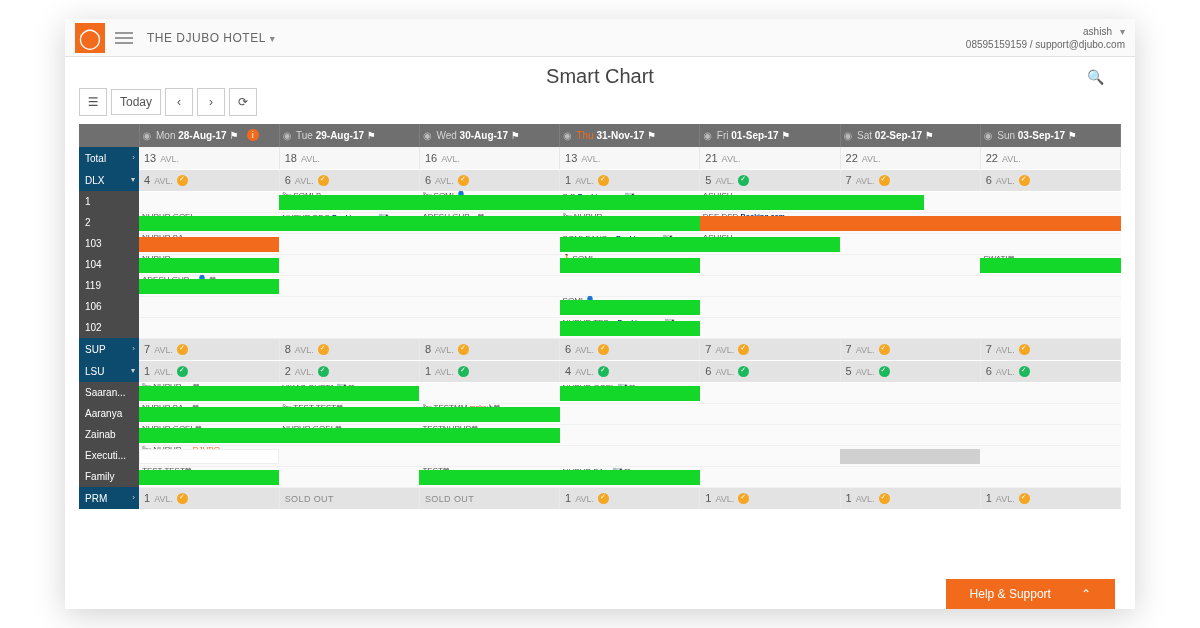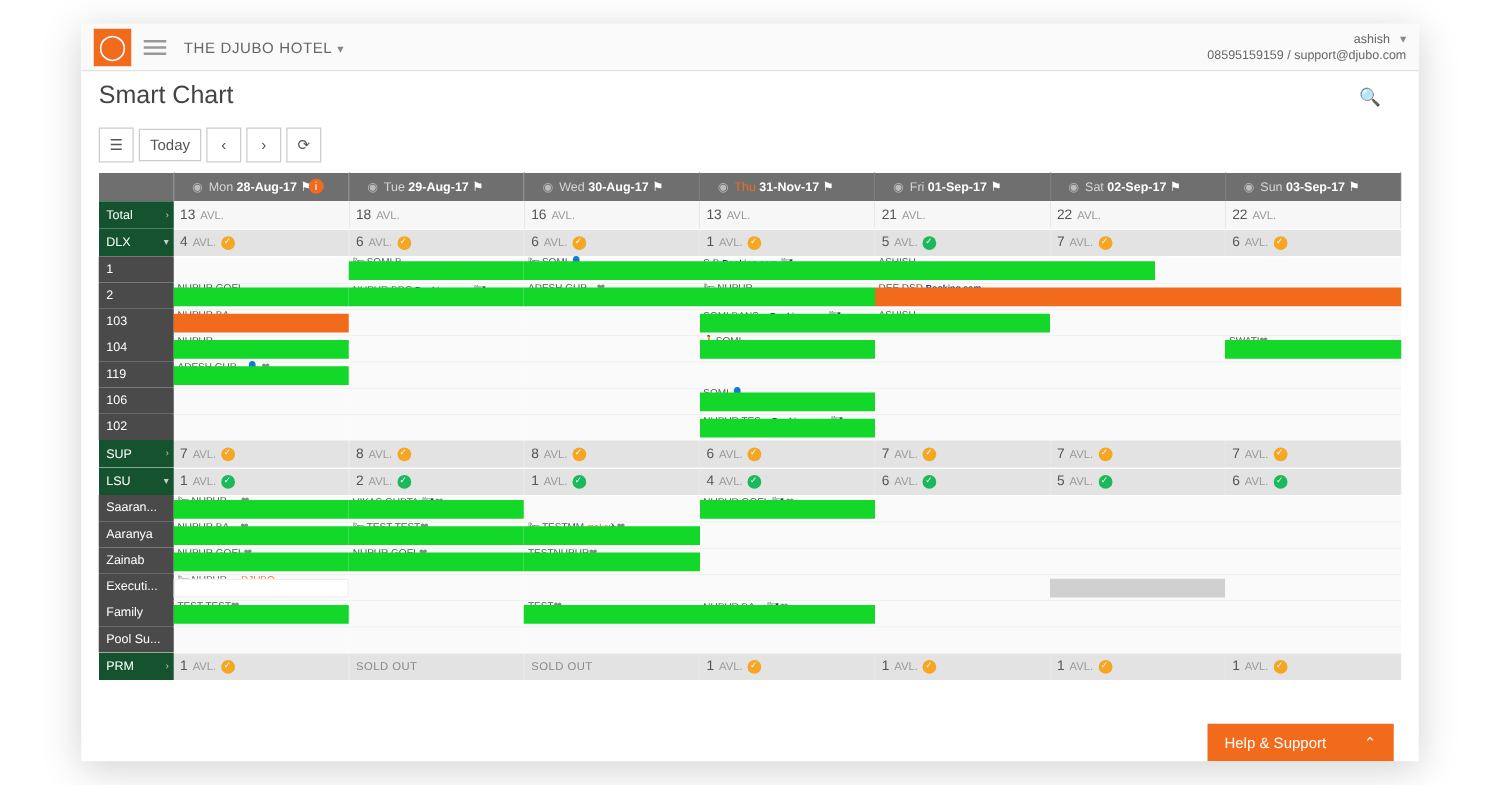--- a/index.html
+++ b/index.html
@@ -8,54 +8,54 @@
 .shadow-frame { width: 1070px; height: 590px; background: #fff; box-shadow: 0 6px 30px rgba(0,0,0,0.18); overflow: hidden; position: relative; }
 .topbar { height: 38px; background: #fafafa; border-bottom: 1px solid #e2e2e2; display: flex; align-items: center; padding: 0 10px; }
 .logo { width: 30px; height: 30px; background: #f26a1b; display: flex; align-items: center; justify-content: center; color: #fff; font-size: 20px; }
 .burger { width: 18px; margin: 0 10px; }
 .burger div { height: 2px; background: #999; margin: 3px 0; }
 .hotel { font-size: 12px; color: #666; letter-spacing: 0.5px; margin-left: 4px; text-align: right; }
 .caret-down::after { content: "▾"; margin-left: 4px; color: #888; font-size: 10px; }
 .userblock { margin-left: auto; text-align: right; font-size: 10px; color: #666; line-height: 1.3; }
 .userblock .u { display: inline-flex; align-items: center; gap: 4px; }
 .content { padding: 8px 14px 0 14px; }
-.title { font-size: 20px; font-weight: 300; color: #444; margin-bottom: 14px; }
+.title { font-size: 20px; font-weight: 300; color: #444; margin-bottom: 0; text-align: center; }
 .toolbar { display: flex; align-items: center; gap: 4px; margin-bottom: 8px; }
 .btn { border: 1px solid #ccc; background: #fff; padding: 5px 8px; font-size: 12px; color: #555; cursor: pointer; display: inline-flex; align-items: center; }
 .btn-icon { width: 28px; height: 28px; justify-content: center; }
 .toolbar-right { margin-left: auto; display: flex; gap: 6px; align-items: center; }
 .search-ico { color: #888; font-size: 14px; margin-right: 10px; margin-top: -30px; position: absolute; right: 20px; top: 80px; }
 .grid { width: 100%; border-collapse: collapse; table-layout: fixed; }
 .hdr { background: #6f6f6f; color: #d5d5d5; }
-.hdr td { border-right: 1px solid #7d7d7d; height: 23px; font-size: 10px; padding: 0 14px; position: relative; }
+.hdr td { border-right: 1px solid #7d7d7d; height: 23px; font-size: 10px; padding: 0 3px; position: relative; }
 .hdr .today { color: #f26a1b; }
 .circ-ico { color: #bbb; font-size: 10px; margin-right: 2px; }
 .day-label b { color: #fff; font-weight: 600; }
 .flag-ico { color: #fff; font-size: 10px; }
 .info-circ { position: absolute; right: 20px; top: 5px; width: 12px; height: 12px; border-radius: 50%; background: #f26a1b; color: #fff; font-size: 9px; text-align: center; line-height: 12px; }
 .row-light td:first-child { background: #4a4a4a; color: #fff; font-size: 10px; height: 20px; padding: 0 6px; }
-.row-mid td:first-child { background: #14532d; color: #fff; font-size: 10px; height: 22px; padding: 0 6px; position: relative; }
+.row-mid td:first-child { background: #0c4a6e; color: #fff; font-size: 10px; height: 22px; padding: 0 6px; position: relative; }
 td.cell { border-right: 1px solid #e8e8e8; border-bottom: 1px solid #fff; padding: 2px 5px; font-size: 10px; color: #666; background: #f7f7f7; height: 20px; position: relative; }
 td.cell-gray { background: #e3e3e3; }
 td.cell-room { background: #fafafa; border-bottom: 1px solid #f0f0f0; height: 21px; position: relative; padding: 0; }
 .avl-num { font-weight: 400; color: #555; font-size: 11px; }
 .avl-txt { color: #999; font-size: 9px; margin-left: 2px; }
 .dot-o { display: inline-block; width: 11px; height: 11px; border-radius: 50%; background: #f5a623; margin-left: 4px; vertical-align: middle; position: relative; }
 .dot-o::after { content: "✓"; color: #fff; font-size: 7px; position: absolute; left: 2px; top: 0; }
 .dot-g { display: inline-block; width: 11px; height: 11px; border-radius: 50%; background: #1cb85c; margin-left: 4px; vertical-align: middle; position: relative; }
 .dot-g::after { content: "✓"; color: #fff; font-size: 7px; position: absolute; left: 2px; top: 0; }
 .booking { position: absolute; height: 15px; top: 3px; font-size: 8px; color: #555; padding: 1px 3px; overflow: hidden; white-space: nowrap; }
 .bk-green { background: #13d82a; }
 .bk-orange { background: #f26a1b; }
 .bk-white { background: #fff; border: 1px solid #eee; }
 .bk-gray { background: #d0d0d0; }
 .bk-label { position: absolute; top: -1px; left: 3px; font-size: 8px; color: #555; white-space: nowrap; }
 .expand { position: absolute; right: 4px; top: 6px; color: #ccc; font-size: 8px; }
 .sold-out { font-size: 9px; color: #888; letter-spacing: 0.4px; }
-.help-tab { position: absolute; bottom: 0; right: 20px; background: #f26a1b; color: #fff; padding: 8px 14px; font-size: 12px; display: flex; align-items: center; gap: 30px; }
+.help-tab { position: absolute; bottom: 0; right: 20px; background: #f26a1b; color: #fff; padding: 8px 24px; font-size: 12px; display: flex; align-items: center; gap: 30px; }
 .camera-ico::before { content: "📷"; font-size: 9px; }
 .bed-ico::before { content: "🛏"; font-size: 8px; margin-right: 1px; }
 .person-ico::before { content: "👤"; font-size: 8px; }
 .heart-ico::before { content: "❤"; font-size: 8px; color: #888; }
 .booking-com { color: #003580; font-size: 7px; font-weight: bold; }
 .orange-txt { color: #f26a1b; }
 </style>
 </head>
 <body>
 
@@ -356,30 +356,20 @@
                 <div class="booking bk-green" style="left:0;width:100%"></div>
               </td>
        <td class="cell-room">
                 <div class="bk-label"><span>NUPUR BA...</span> <span class="camera-ico"></span><span class="heart-ico"></span></div>
                 <div class="booking bk-green" style="left:0;width:100%"></div>
               </td>
        <td class="cell-room"></td>
               <td class="cell-room"></td>
               <td class="cell-room"></td>
      </tr>
-     <tr class="row-light">
-              <td>Pool Su...</td>
-       <td class="cell-room"></td>
-              <td class="cell-room"></td>
-              <td class="cell-room"></td>
-              <td class="cell-room"></td>
-              <td class="cell-room"></td>
-              <td class="cell-room"></td>
-              <td class="cell-room"></td>
-     </tr>
 
      <tr class="row-mid" id="prm-row">
        <td><span>PRM</span><span class="expand">›</span></td>
      <td class="cell cell-gray"><span class="avl-num">1</span><span class="avl-txt"> AVL.</span><span class="dot-o"></span></td>
               <td class="cell cell-gray"><span class="sold-out">SOLD OUT</span></td>
               <td class="cell cell-gray"><span class="sold-out">SOLD OUT</span></td>
               <td class="cell cell-gray"><span class="avl-num">1</span><span class="avl-txt"> AVL.</span><span class="dot-o"></span></td>
               <td class="cell cell-gray"><span class="avl-num">1</span><span class="avl-txt"> AVL.</span><span class="dot-o"></span></td>
               <td class="cell cell-gray"><span class="avl-num">1</span><span class="avl-txt"> AVL.</span><span class="dot-o"></span></td>
               <td class="cell cell-gray"><span class="avl-num">1</span><span class="avl-txt"> AVL.</span><span class="dot-o"></span></td>

